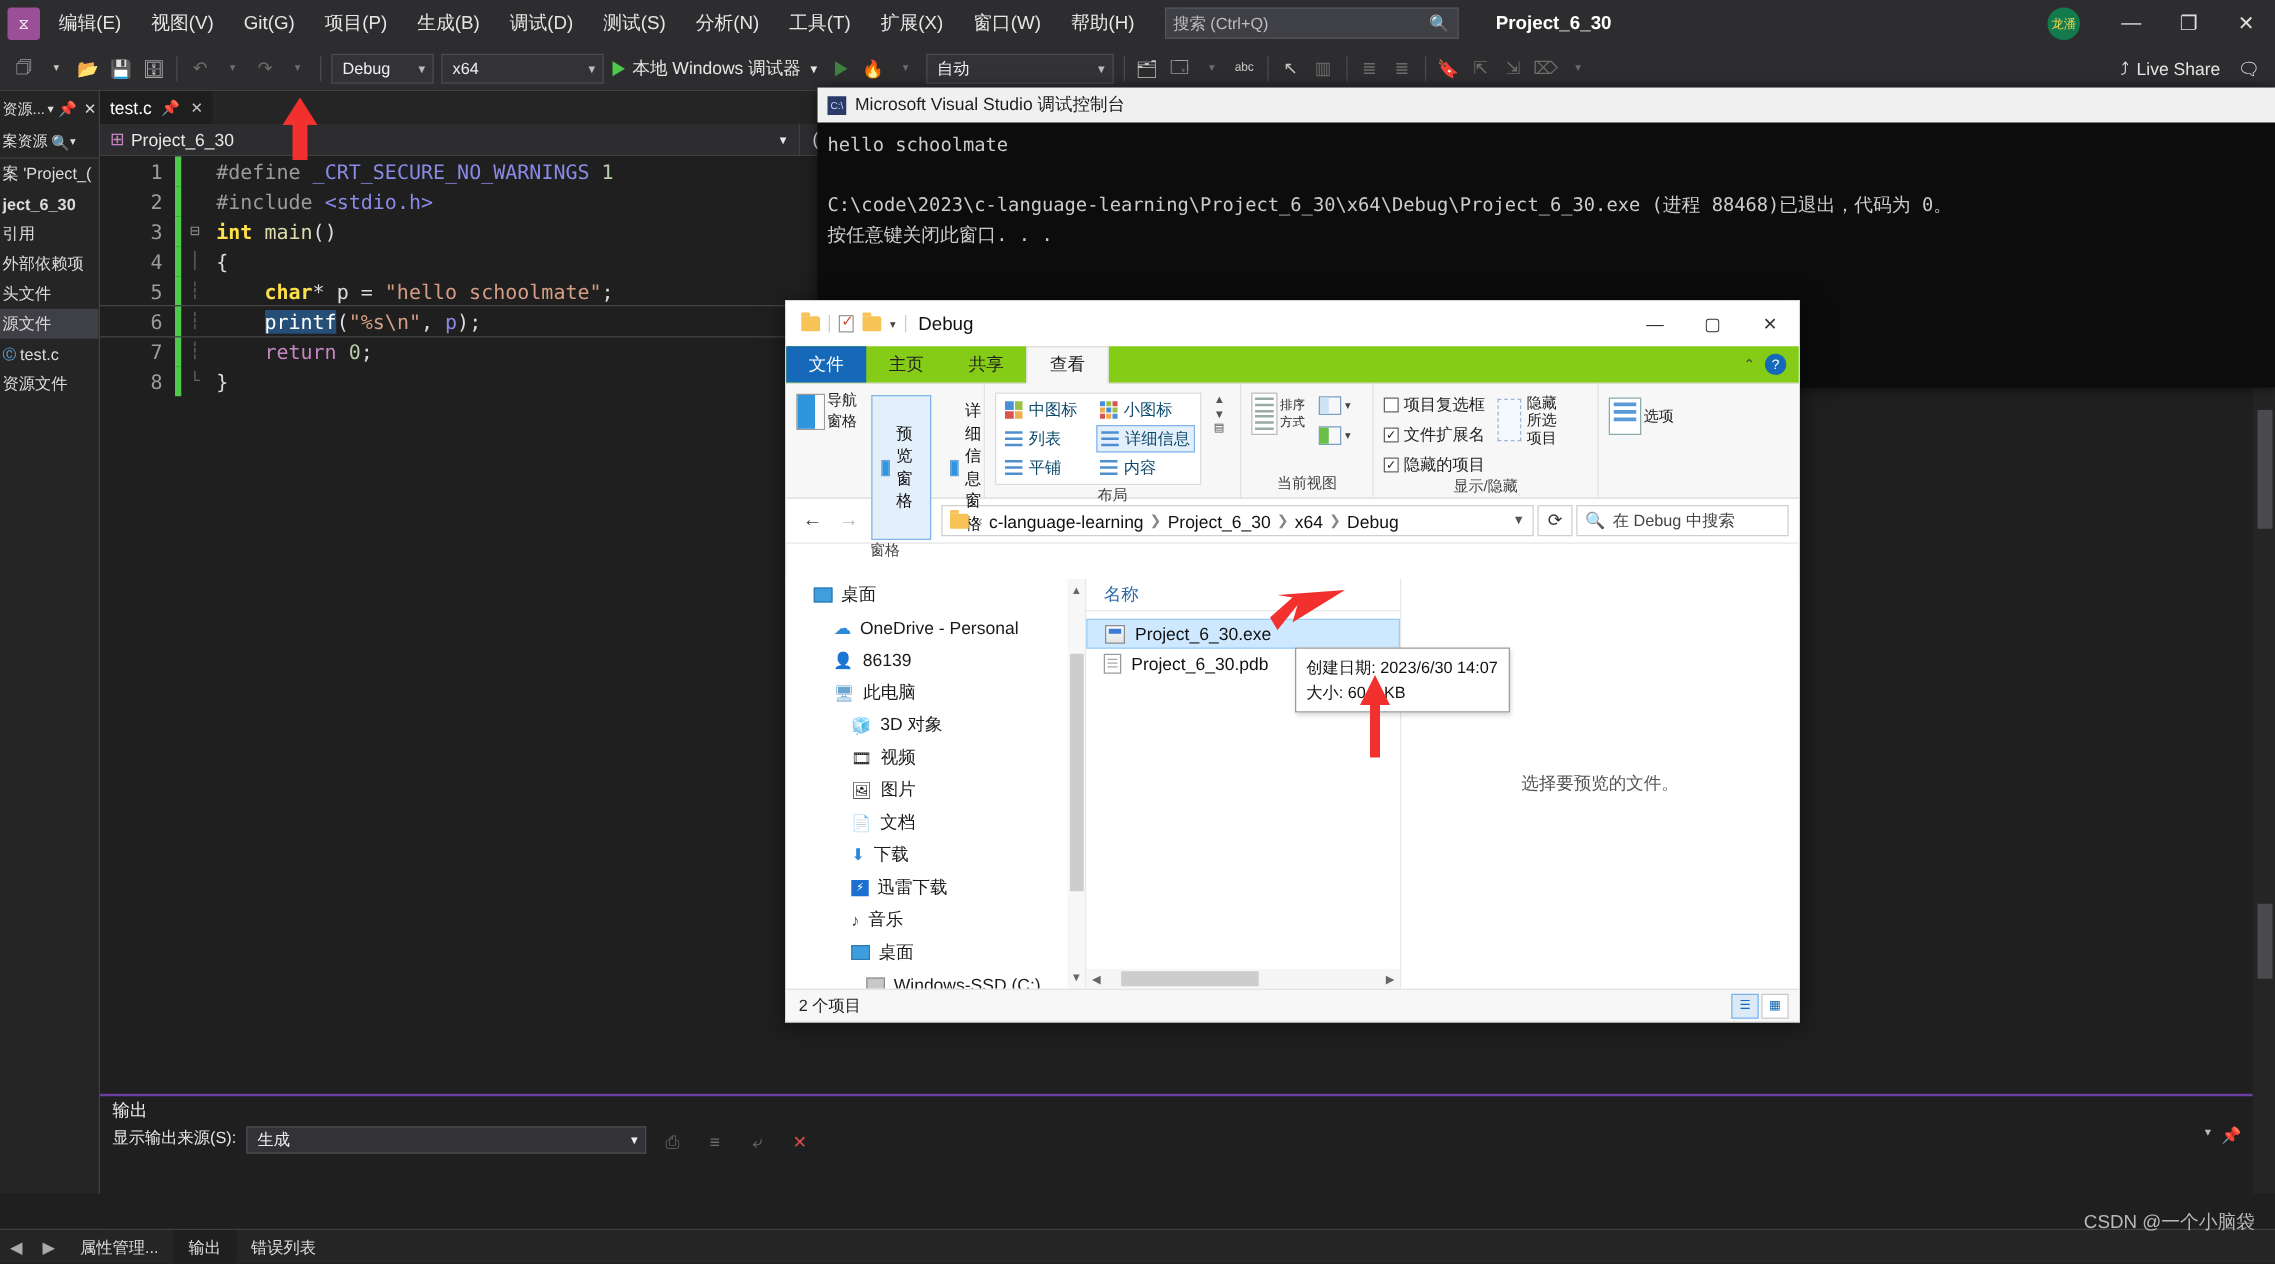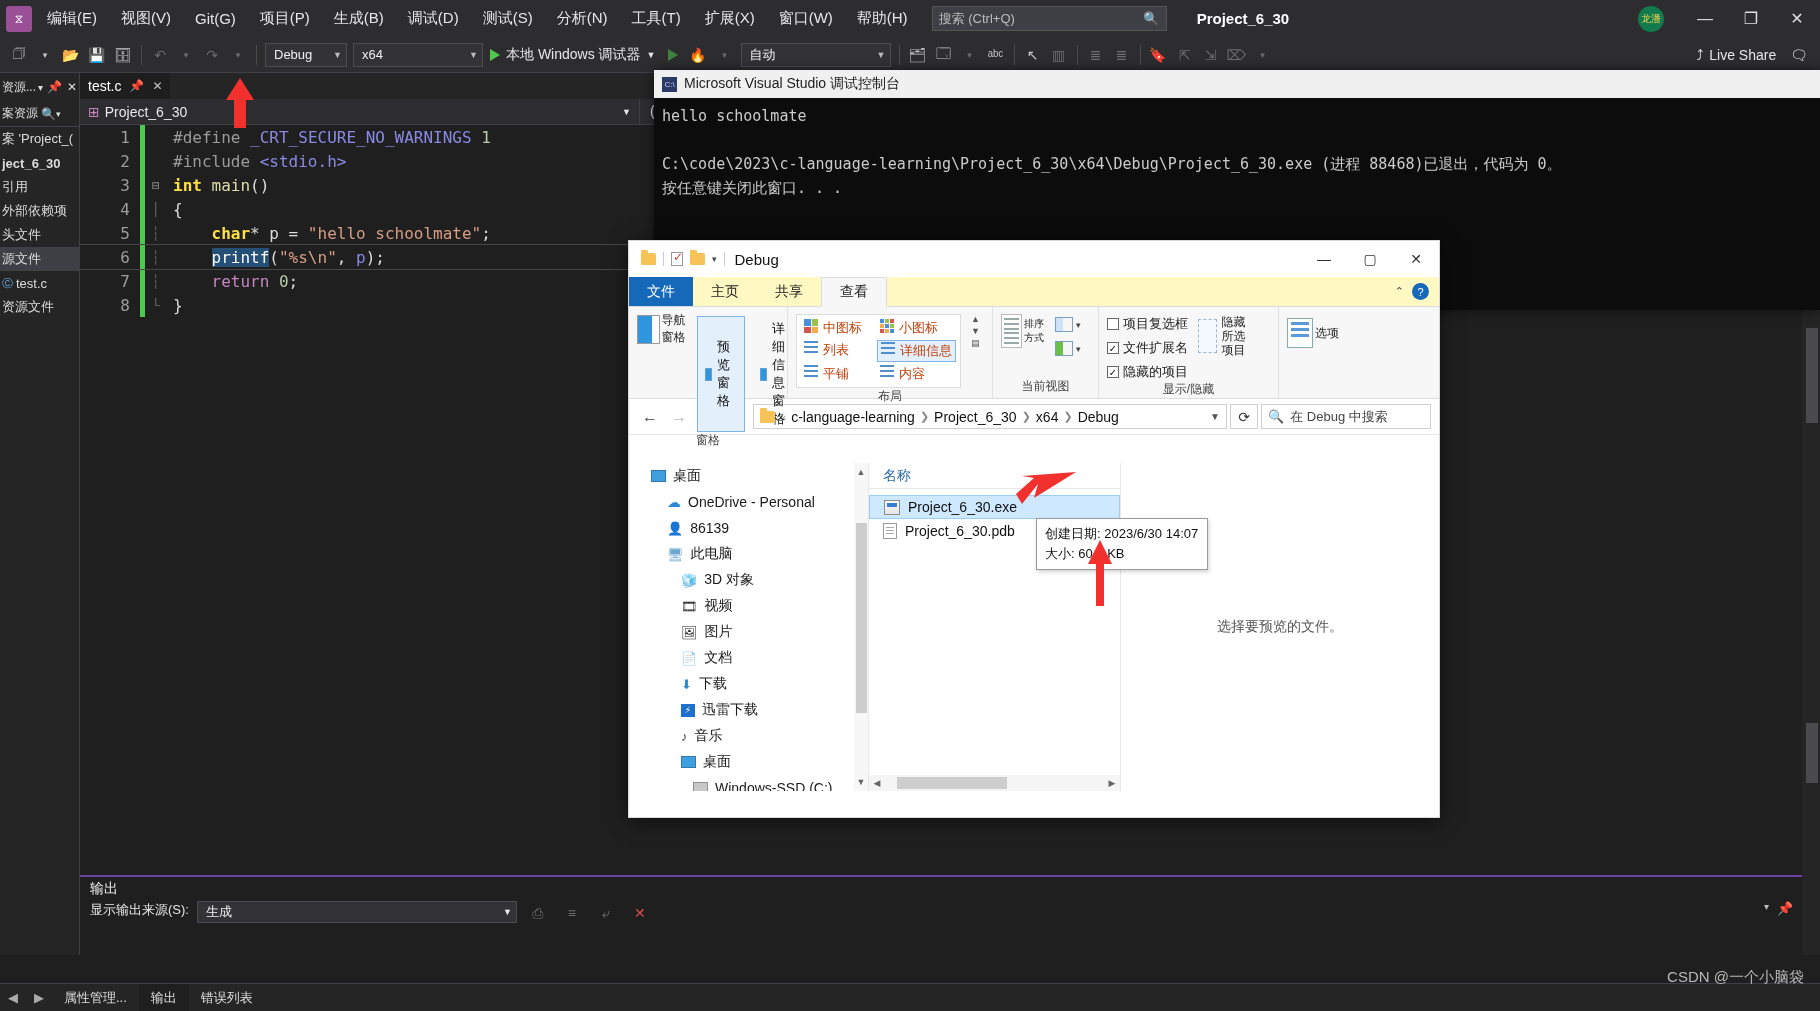--- a/index.html
+++ b/index.html
@@ -110,21 +110,21 @@
   .fe-qa{display:flex;align-items:center;gap:7px;}
   .fold-ico{width:15px;height:12px;background:#f7c256;border-radius:1px 2px 1px 1px;position:relative;}
   .fold-ico:before{content:"";position:absolute;left:0;top:-3px;width:7px;height:3px;background:#f7c256;border-radius:1px 1px 0 0;}
   .qsep{width:1px;height:14px;background:#ccc;}
   .chk-ico{width:12px;height:14px;border:1px solid #999;background:#fff;position:relative;}
   .chk-ico:after{content:"✓";position:absolute;left:1px;top:-3px;color:#d4452a;font-size:12px;}
   .fe-wtitle{font-size:15px;color:#111;margin-left:4px;}
   .fe-wbtns{margin-left:auto;display:flex;}
   .fe-wb{width:46px;height:32px;display:flex;align-items:center;justify-content:center;font-size:14px;color:#333;}
 
-  .fe-tabs{height:30px;display:flex;align-items:stretch;border-bottom:1px solid #dcdcdc;background:#fef9c3;}
+  .fe-tabs{height:30px;display:flex;align-items:stretch;border-bottom:1px solid #dcdcdc;background:#84cc16;}
   .fe-tab{padding:0 18px;display:flex;align-items:center;font-size:14px;color:#222;}
   .fe-tab.file{background:#1668b8;color:#fff;}
   .fe-tab.active{background:#f7f7f7;border:1px solid #dcdcdc;border-bottom-color:#f7f7f7;margin-bottom:-1px;}
   .fe-tabs .right-ico{margin-left:auto;display:flex;align-items:center;gap:8px;padding-right:10px;color:#444;}
   .help-circ{width:17px;height:17px;border-radius:50%;background:#1668b8;color:#fff;font-size:11px;
              display:flex;align-items:center;justify-content:center;}
 
   .fe-ribbon{height:92px;background:#f7f7f7;border-bottom:1px solid #dcdcdc;display:flex;position:relative;}
   .rb-group{display:flex;flex-direction:column;justify-content:space-between;padding:5px 8px 2px;position:relative;}
   .rb-group + .rb-group{border-left:1px solid #e2e2e2;}
@@ -132,21 +132,21 @@
   .rb-content{display:flex;align-items:flex-start;gap:8px;flex:1;}
   .rb-bigbtn{display:flex;flex-direction:row;align-items:center;width:62px;font-size:12px;color:#222;gap:2px;}
   .mini-win{width:38px;height:29px;border:1px solid #9a9a9a;background:#fff;display:flex;}
   .mini-win .lft{width:14px;background:#2f95dd;}
   .mini-win .rgt{flex:1;background:#fbfbfb;}
   .pv-btn{display:flex;align-items:center;gap:5px;border:1px solid #7eb4ea;background:#e3effb;padding:3px 7px;font-size:13px;}
   .pv-ico{width:14px;height:13px;border:1px solid #6a9ed6;display:flex;}
   .pv-ico i{width:5px;background:#2f95dd;display:block;}
   .pv-ico u{flex:1;background:#fff;}
   .view-grid{display:grid;grid-template-columns:auto auto;gap:2px 12px;border:1px solid #dcdcdc;background:#fff;padding:3px 4px;}
-  .view-it{display:flex;align-items:flex-start;gap:5px;font-size:13px;color:#c2410c;padding:1px 3px;}
+  .view-it{display:flex;align-items:center;gap:5px;font-size:13px;color:#0c4a6e;padding:1px 3px;}
   .view-it.sel{border:1px solid #7eb4ea;background:#e3effb;}
   .g4{width:14px;height:14px;display:grid;grid-template-columns:1fr 1fr;grid-template-rows:1fr 1fr;gap:1px;}
   .g4 s{display:block;}
   .g9{width:14px;height:14px;display:grid;grid-template-columns:repeat(3,1fr);grid-template-rows:repeat(3,1fr);gap:1px;}
   .g9 s{display:block;}
   .lst-ico{width:14px;height:12px;display:flex;flex-direction:column;justify-content:space-between;}
   .lst-ico u{height:2px;background:#4f8fd0;display:block;}
   .spinner{display:flex;flex-direction:column;justify-content:space-between;height:34px;margin-left:2px;color:#555;font-size:9px;}
   .sort-ico{width:30px;height:34px;border:1px solid #bbb;background:#fff;display:flex;flex-direction:column;
             justify-content:space-around;padding:2px;}
@@ -777,20 +777,27 @@
           </span>
         <span class="hs-arrow">▶</span>
       </div>
     </div>
 
     <div class="fe-preview">
       <span>选择要预览的文件。</span>
     </div>
   </div>
 
+  <div class="fe-status">
+    <span>2 个项目</span>
+    <div class="vmodes">
+      <span class="vm sel">☰</span>
+      <span class="vm">▦</span>
+    </div>
+  </div>
 </div>
 
 <div class="tooltip">
   <div>创建日期: 2023/6/30 14:07</div>
   <div>大小: 60.5 KB</div>
 </div>
 
 <svg class="arrow" style="left:222px;top:78px;width:40px;height:50px">
   <polygon points="18,0 32,22 24,22 24,50 12,50 12,22 4,22" fill="#f2312e"></polygon>
 </svg>

